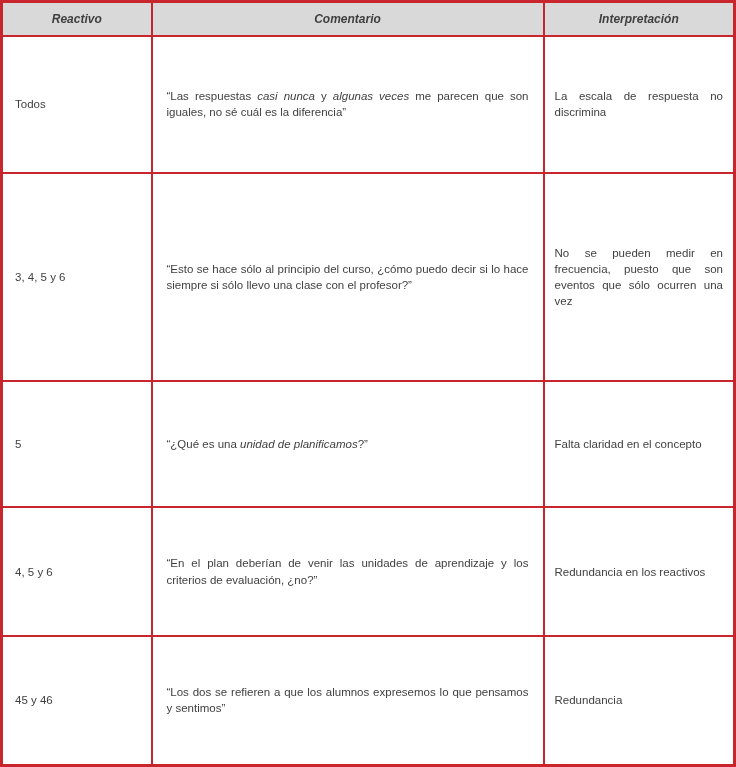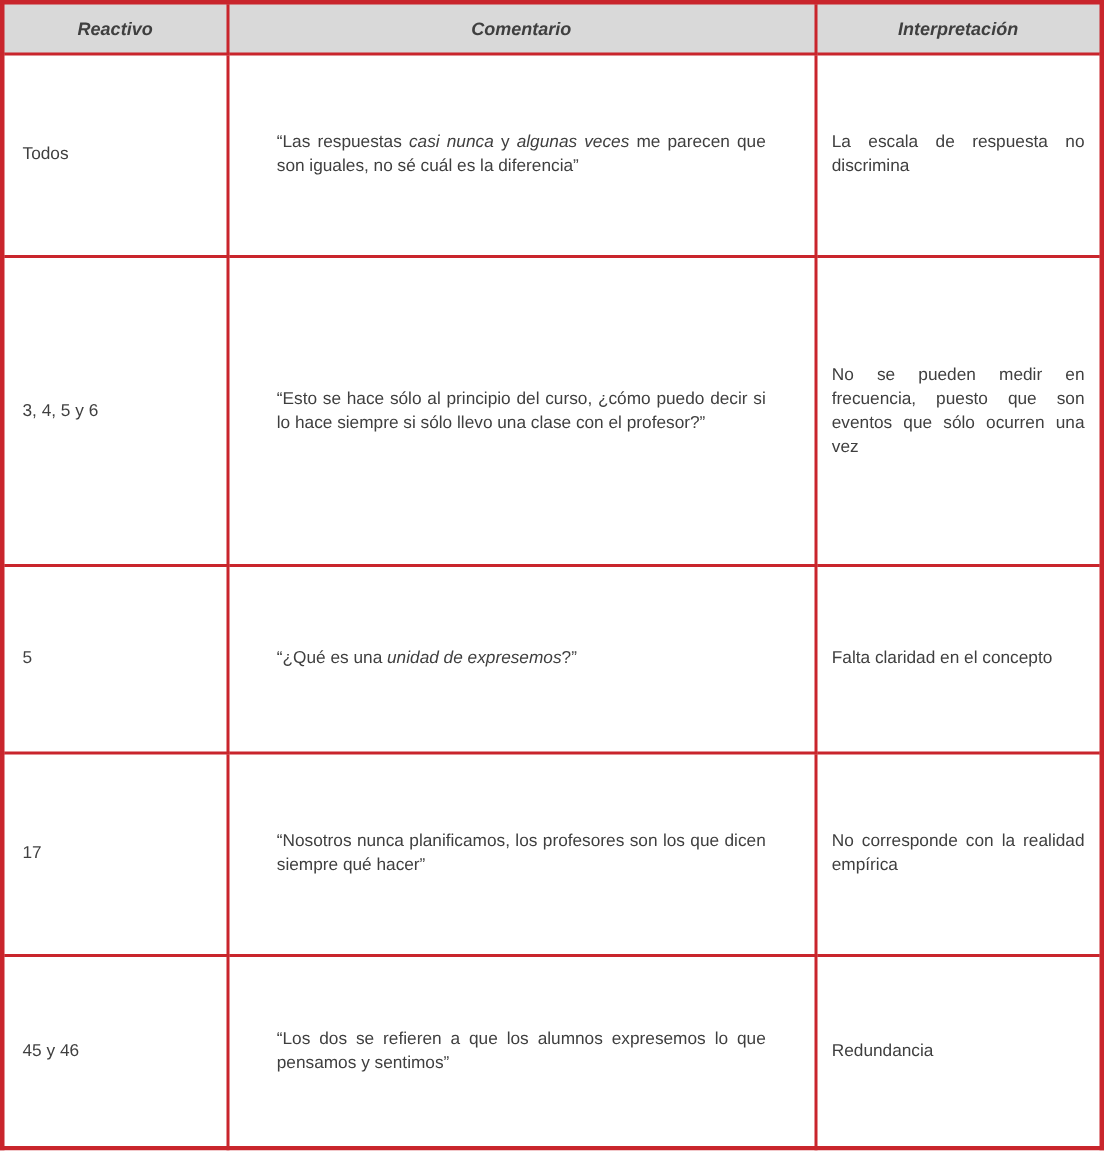--- a/index.html
+++ b/index.html
@@ -43,21 +43,21 @@
     font-size:11.5px;
     line-height:1.4;
     padding:12px 12px;
   }
   td.c-reactivo{
     text-align:left;
     padding-left:12px;
   }
   td.c-comentario{
     text-align:justify;
-    padding:12px 32px;
+    padding:12px 14px;
   }
   td.c-interpretacion{
     text-align:justify;
     padding:14px 10px;
   }
   .it{font-style:italic;}
 </style>
 </head>
 <body>
 
@@ -81,27 +81,27 @@
           <td class="c-comentario"><span>“Las respuestas </span><span class="it">casi nunca</span><span> y </span><span class="it">algunas veces</span><span> me parecen que son iguales, no sé cuál es la diferencia”</span></td>
           <td class="c-interpretacion">La escala de respuesta no discrimina</td>
         </tr>
         <tr>
           <td class="c-reactivo">3, 4, 5 y 6</td>
           <td class="c-comentario"><span>“Esto se hace sólo al principio del curso, ¿cómo puedo decir si lo hace siempre si sólo llevo una clase con el profesor?”</span></td>
           <td class="c-interpretacion">No se pueden medir en frecuencia, puesto que son eventos que sólo ocurren una vez</td>
         </tr>
         <tr>
           <td class="c-reactivo">5</td>
-          <td class="c-comentario"><span>“¿Qué es una </span><span class="it">unidad de expresemos</span><span>?”</span></td>
+          <td class="c-comentario"><span>“¿Qué es una </span><span class="it">unidad de planificamos</span><span>?”</span></td>
           <td class="c-interpretacion">Falta claridad en el concepto</td>
         </tr>
         <tr>
-          <td class="c-reactivo">17</td>
-          <td class="c-comentario"><span>“Nosotros nunca planificamos, los profesores son los que dicen siempre qué hacer”</span></td>
-          <td class="c-interpretacion">No corresponde con la realidad empírica</td>
+          <td class="c-reactivo">4, 5 y 6</td>
+          <td class="c-comentario"><span>“En el plan deberían de venir las unidades de aprendizaje y los criterios de evaluación, ¿no?”</span></td>
+          <td class="c-interpretacion">Redundancia en los reactivos</td>
         </tr>
         <tr>
           <td class="c-reactivo">45 y 46</td>
           <td class="c-comentario"><span>“Los dos se refieren a que los alumnos expresemos lo que pensamos y sentimos”</span></td>
           <td class="c-interpretacion">Redundancia</td>
         </tr>
       </tbody>
   </table>
 </div>
 

